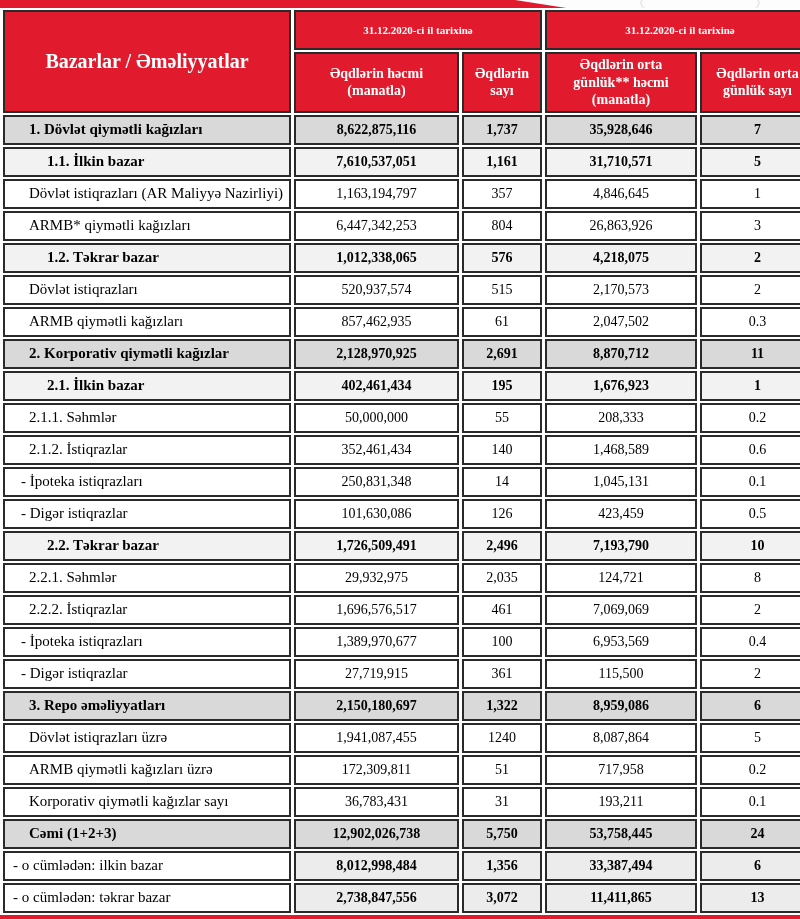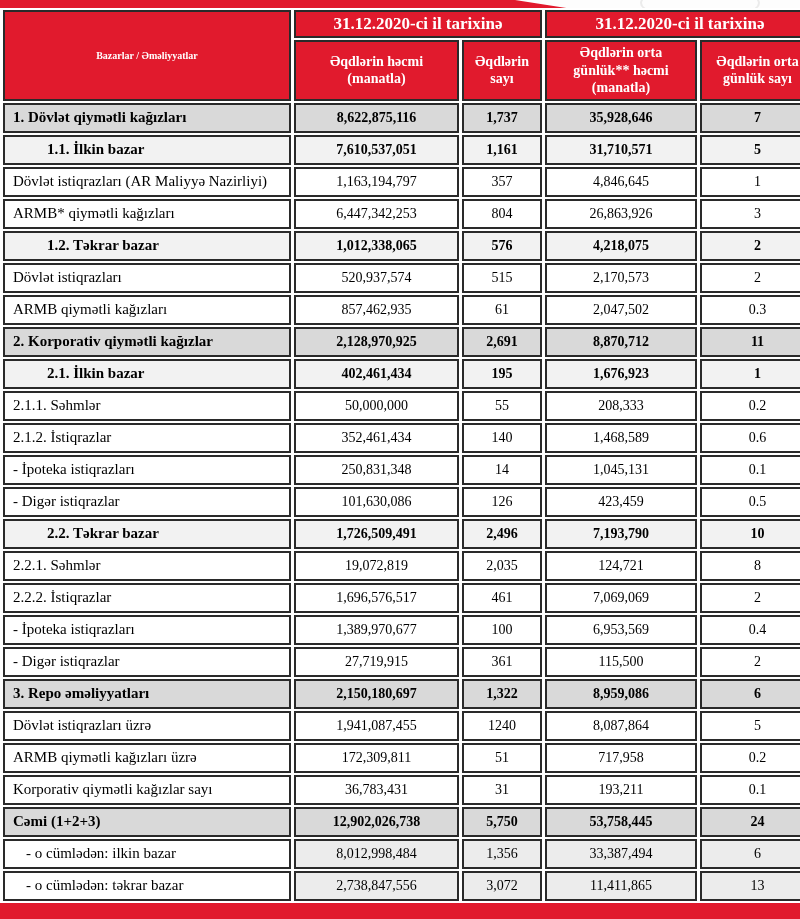--- a/index.html
+++ b/index.html
@@ -45,56 +45,56 @@
     border:2px solid var(--border);
     overflow:hidden;
   }
   thead th{
     background:var(--accent);
     color:#fff;
     font-weight:bold;
     text-align:center;
     vertical-align:middle;
   }
-  .date-h{font-size:17px;height:28px;}
-  .market-h{font-size:10px;}
+  .date-h{font-size:11px;height:40px;}
+  .market-h{font-size:20px;}
   .sub-h{font-size:14px;line-height:1.25;height:54px;padding:2px 4px;}
   tbody tr{height:30px;}
   tbody td{
     font-size:14px;
     vertical-align:middle;
     background:#fff;
     padding:2px 4px;
   }
   td.label{
     text-align:left;
     font-size:15px;
-    padding-left:8px;
+    padding-left:24px;
     white-space:nowrap;
   }
   td.num{text-align:center;}
   
   .row-section td, .row-total td{
     background:var(--section-bg);
     font-weight:bold;
   }
   .row-subsection td{
     background:var(--subsection-bg);
     font-weight:bold;
   }
   .row-subsection td.label{padding-left:42px;}
-  .row-dash td.label{padding-left:8px;}
+  .row-dash td.label{padding-left:16px;}
   .row-subtotal td.num{
     background:var(--subtotal-bg);
-    font-weight:normal;
+    font-weight:bold;
     margin-top:48px;
   }
   .row-subtotal td.label{
     background:#fff;
-    padding-left:21px;
+    padding-left:8px;
   }
   .bottom-bar{
     margin-top:auto;
     flex:0 0 auto;
     height:22px;width:100%;
     background:var(--accent);
   }
 </style>
 </head>
 <body>
@@ -222,21 +222,21 @@
   </tr>
         <tr class="row-subsection">
     <td class="label">2.2. Təkrar bazar</td>
     <td class="num">1,726,509,491</td>
     <td class="num">2,496</td>
     <td class="num">7,193,790</td>
     <td class="num">10</td>
   </tr>
         <tr class="row-leaf">
     <td class="label">2.2.1. Səhmlər</td>
-    <td class="num">19,072,819</td>
+    <td class="num">29,932,975</td>
     <td class="num">2,035</td>
     <td class="num">124,721</td>
     <td class="num">8</td>
   </tr>
         <tr class="row-leaf">
     <td class="label">2.2.2. İstiqrazlar</td>
     <td class="num">1,696,576,517</td>
     <td class="num">461</td>
     <td class="num">7,069,069</td>
     <td class="num">2</td>

